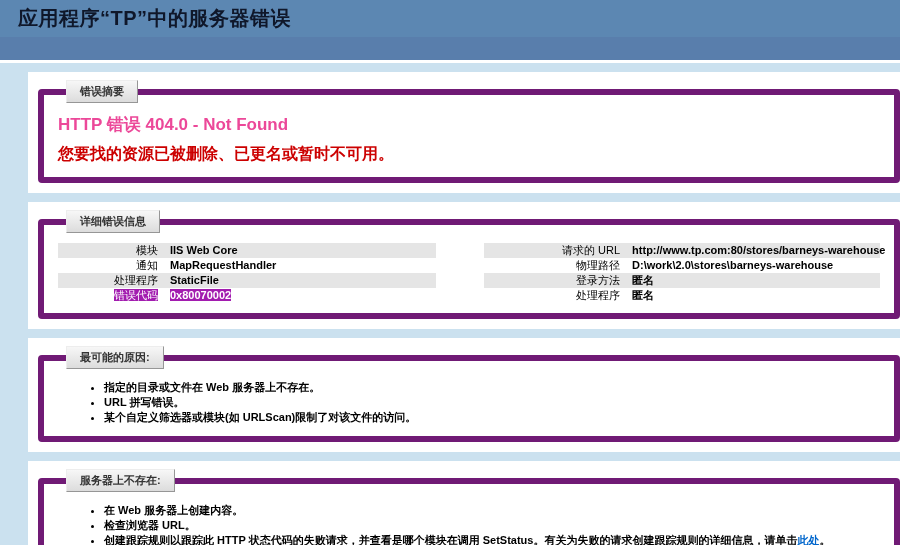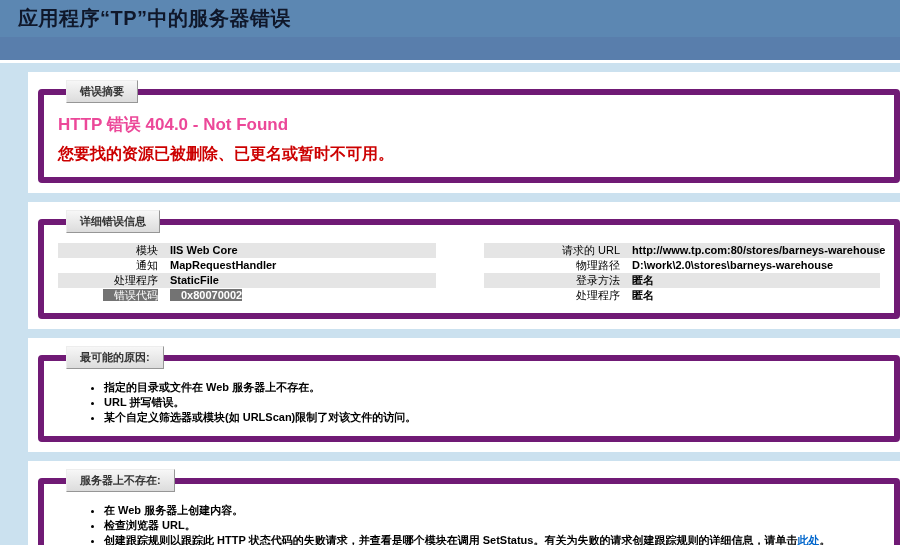--- a/index.html
+++ b/index.html
@@ -48,21 +48,21 @@
   
   .details { display: flex; margin-top: 8px; }
   .dtable { display: block; }
   #details-left  { width: 46%; flex-shrink: 0; }
   #details-right { flex: 1; margin-left: 48px; min-width: 0; }
   .drow { display: flex; padding: 1px 0; line-height: 13px; white-space: nowrap; }
   .drow.alt { background: #E5E5E5; }
   .dlabel { display: inline-block; width: 112px; text-align: right; padding-right: 12px; flex-shrink: 0; color: #000; }
   #details-right .dlabel { width: 148px; }
   .dvalue { font-weight: bold; color: #000; }
-  .sel { background: #737373; color: #fff; padding-left: 11px; }
+  .sel { background: #a21caf; color: #fff; }
   
   ul.blist { margin: 9px 0 2px 0; padding-left: 46px; }
   ul.blist li { margin: 1px 0; line-height: 14px; font-weight: bold; }
   
   a { color: #0066CC; }
 </style>
 </head>
 <body>
 
 <div>

